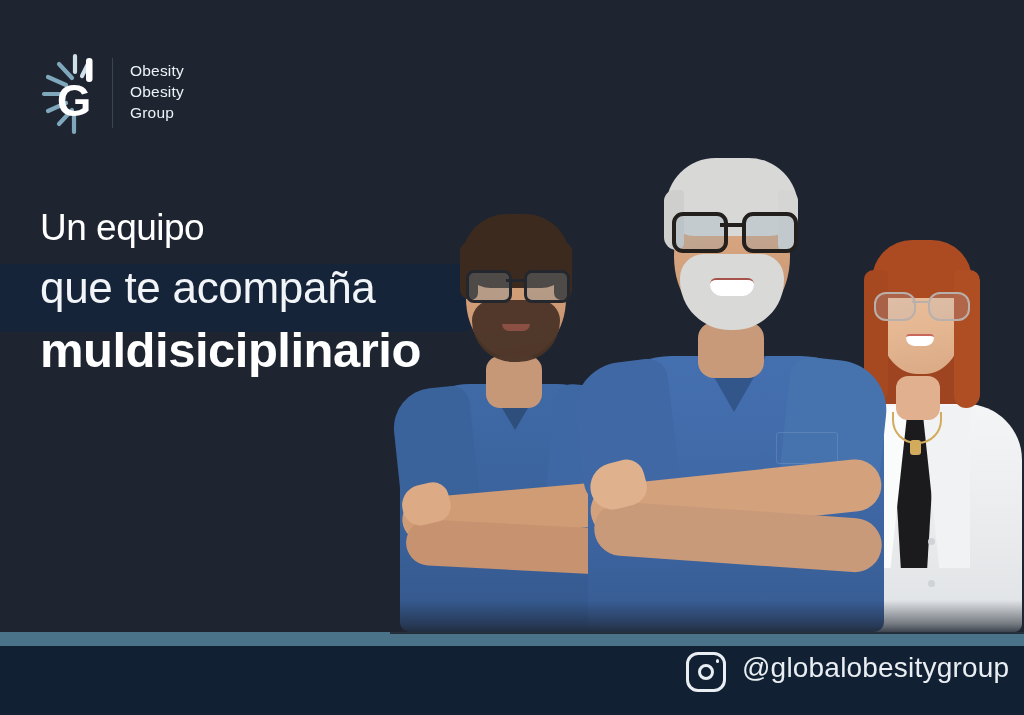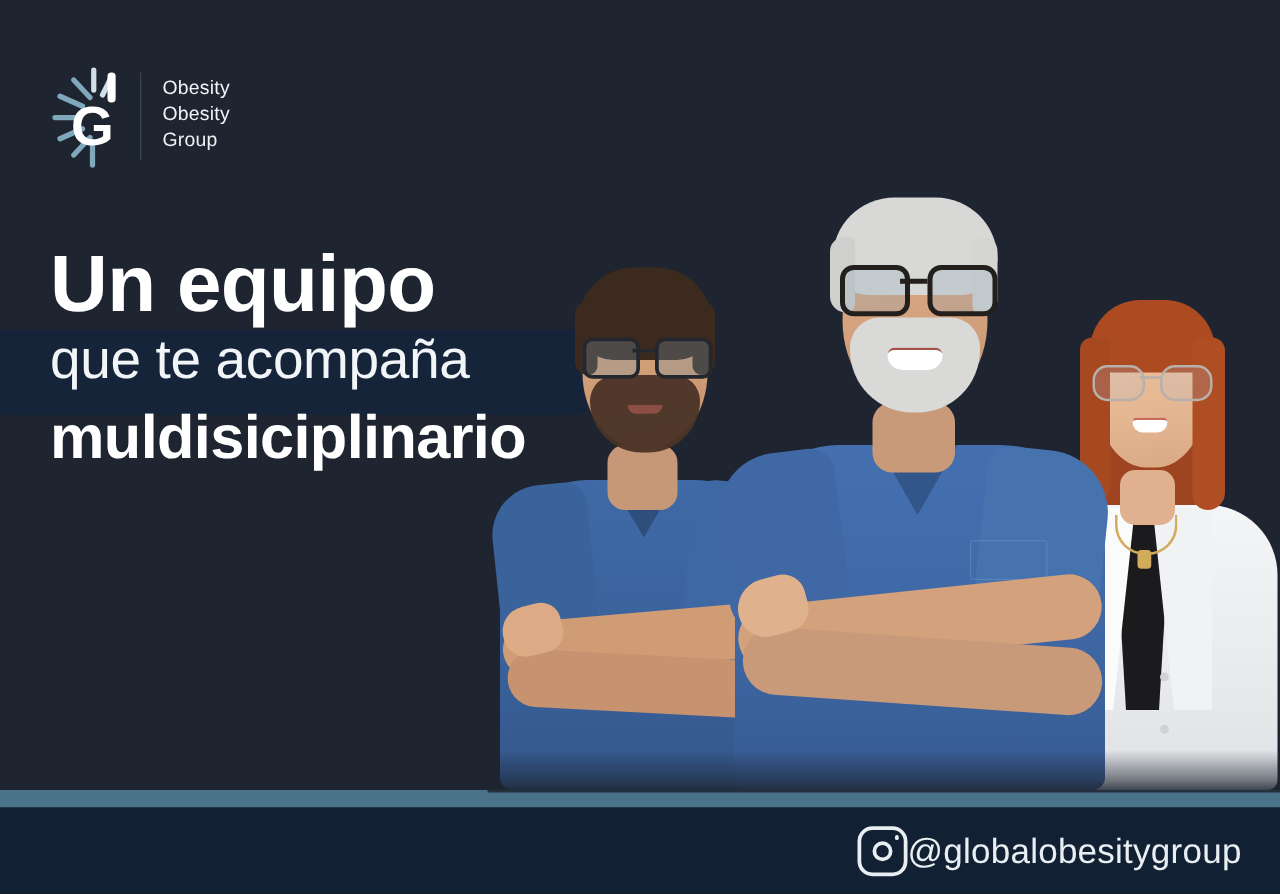--- a/index.html
+++ b/index.html
@@ -77,22 +77,22 @@
     background: #16243a;
     border-radius: 34px;
   }
   .hl-line {
     position: relative;
     color: #ffffff;
     padding-left: 40px;
     white-space: nowrap;
   }
   .hl-1 {
-    font-size: 64px;
-    font-weight: bold;
+    font-size: 37px;
+    font-weight: normal;
     line-height: 59px;
     letter-spacing: -0.5px;
   }
   .hl-2 {
     font-size: 49px;
     font-weight: bold;
     line-height: 62px;
     letter-spacing: -0.5px;
   }
   .hl-3 {
@@ -378,21 +378,21 @@
     background: linear-gradient(180deg, rgba(30,37,49,0) 0%, rgba(30,37,49,.55) 70%, rgba(30,37,49,.9) 100%);
     z-index: 4;
   }
 
   
   .handle {
     position: absolute;
     left: 686px; top: 652px;
     height: 58px;
     display: flex;
-    align-items: center;
+    gap: 16px;
   }
   .ig-icon {
     width: 40px; height: 40px;
     border: 3px solid #e9eef3;
     border-radius: 12px;
     position: relative;
     box-sizing: border-box;
   }
   .ig-icon::before {
     content: "";

